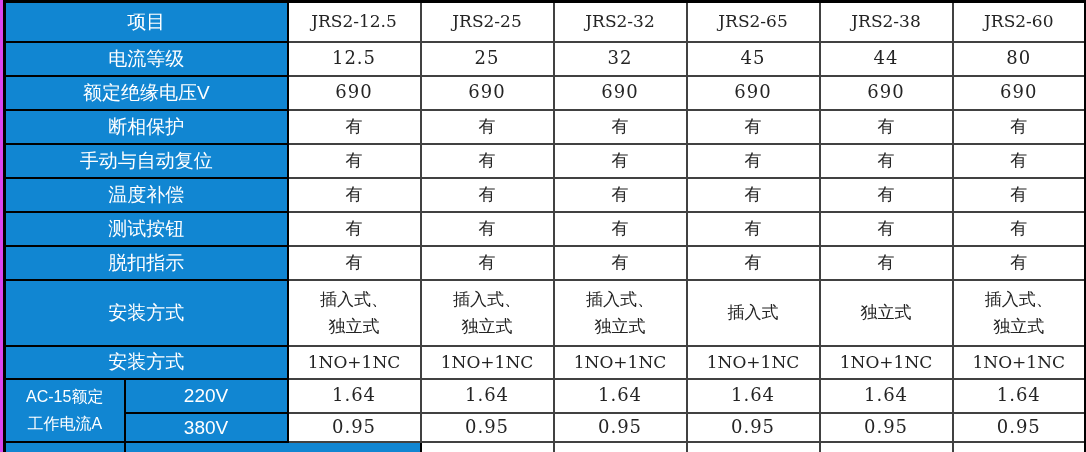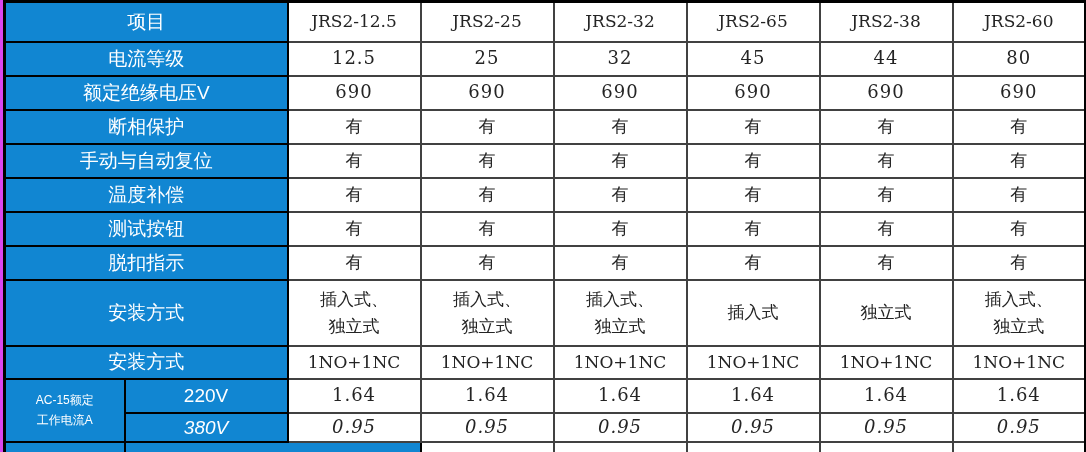--- a/index.html
+++ b/index.html
@@ -35,24 +35,24 @@
     color: #242424;
     font-family: "DejaVu Serif", "Liberation Serif", serif;
     font-size: 17px;
   }
   td.num { font-size: 18px; letter-spacing: 1px; }
   tr.h-header { height: 40px; }
   tr.h-std    { height: 34px; margin-top: 9px; }
   tr.h-mount  { height: 66px; }
   tr.h-aux    { height: 33px; }
   tr.h-v220   { height: 34px; }
-  tr.h-v380   { height: 25px; font-style: italic; }
+  tr.h-v380   { height: 25px; }
   tr.h-partial{ height: 24px; }
   td.mount-cell { line-height: 1.55; }
-  td.ac-label { font-size: 12px; line-height: 1.7; }
+  td.ac-label { font-size: 16px; line-height: 1.7; }
 </style>
 </head>
 <body>
 
 <div class="wrap">
   <table class="spec">
     <colgroup>
       <col style="width:120px">
         <col style="width:163px">
       <col style="width:133px">

